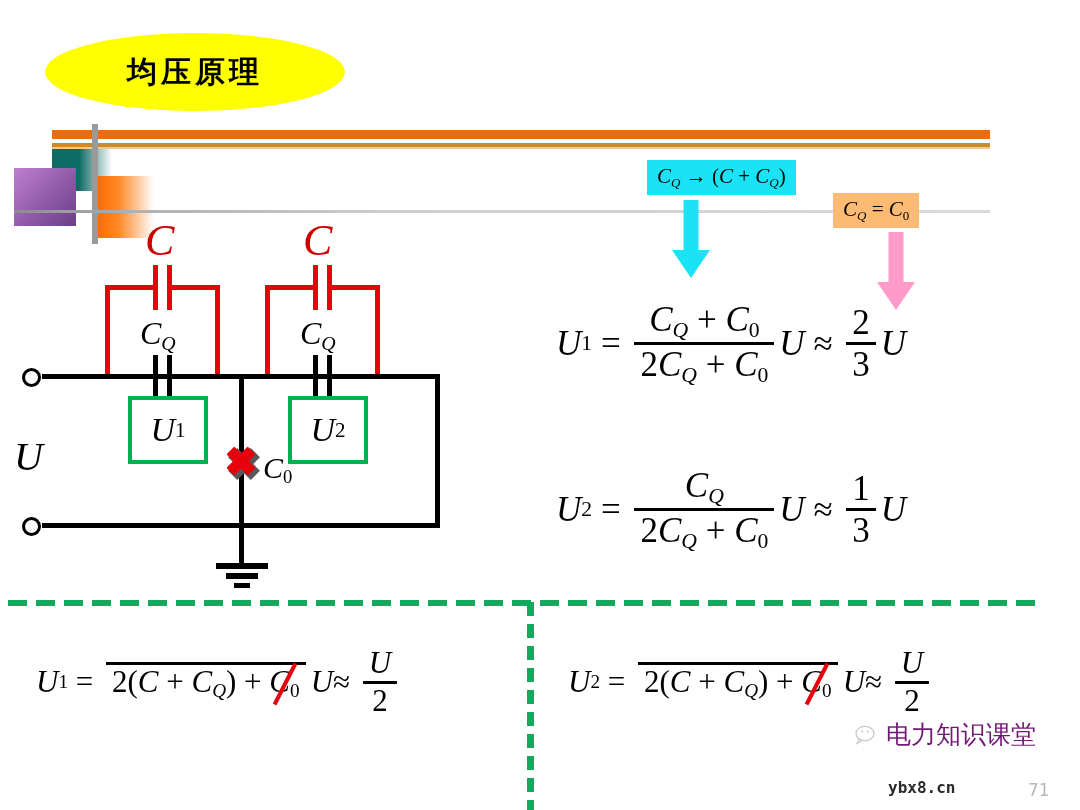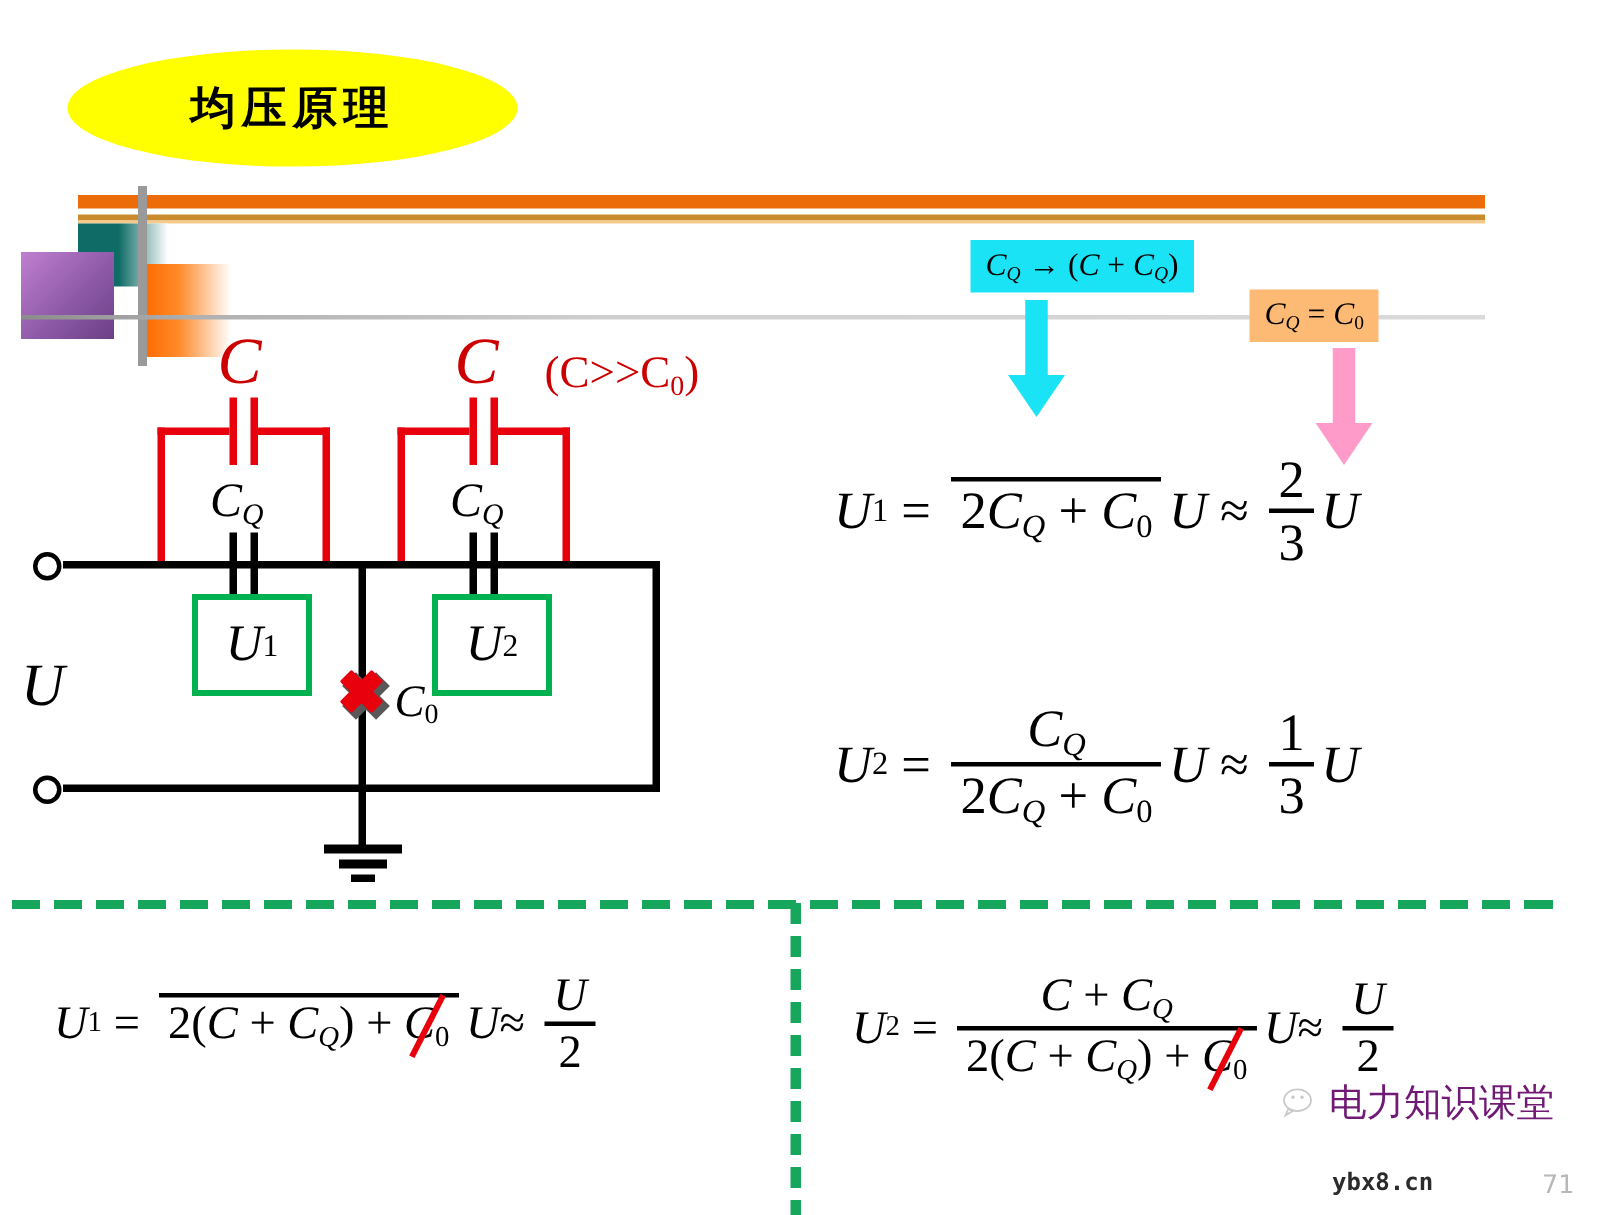--- a/index.html
+++ b/index.html
@@ -144,23 +144,20 @@
 </div>
 <div class="abs arrow" id="pink-arrow">
   <div class="shaft"></div>
     <div class="head"></div>
 </div>
 
 <div class="abs" id="circuit">
 
   <div class="rlbl mi" style="left:145px;top:0px;font-size:44px;">C</div>
   <div class="rlbl mi" style="left:303px;top:0px;font-size:44px;">C</div>
-  <div class="rlbl" style="left:363px;top:17px;font-size:30px;">
-    (C&gt;&gt;C<sub>0</sub>)
-  </div>
 
   <div class="rwire" style="left:105px;top:70px;width:48px;height:5px;"></div>
   <div class="rwire" style="left:172px;top:70px;width:48px;height:5px;"></div>
   <div class="rplate" style="left:153px;top:50px;height:45px;"></div>
   <div class="rplate" style="left:167px;top:50px;height:45px;"></div>
   <div class="rwire" style="left:105px;top:70px;width:5px;height:92px;"></div>
   <div class="rwire" style="left:215px;top:70px;width:5px;height:92px;"></div>
 
   <div class="rwire" style="left:265px;top:70px;width:48px;height:5px;"></div>
   <div class="rwire" style="left:332px;top:70px;width:48px;height:5px;"></div>
@@ -217,20 +214,21 @@
   <div class="wire" style="left:216px;top:348px;width:52px;height:6px;"></div>
   <div class="wire" style="left:226px;top:358px;width:32px;height:6px;"></div>
   <div class="wire" style="left:234px;top:368px;width:16px;height:5px;"></div>
 </div>
 
 <div class="abs eq" id="eq1">
   <span class="mi">U</span>
     <sub class="up">1</sub>
     <span class="up">&nbsp;=&nbsp;</span>
   <span class="frac">
+    <span class="num"><span class="mi">C</span><sub class="mi">Q</sub><span class="up"> + </span><span class="mi">C</span><sub class="up">0</sub></span>
     <span class="bar"></span>
     <span class="den"><span class="up">2</span><span class="mi">C</span><sub class="mi">Q</sub><span class="up"> + </span><span class="mi">C</span><sub class="up">0</sub></span>
   </span>
   <span class="mi">U</span>
     <span class="up">&nbsp;≈&nbsp;</span>
   <span class="frac">
     <span class="num up">2</span>
     <span class="bar"></span>
     <span class="den up">3</span>
   </span>
@@ -276,21 +274,20 @@
     <span class="bar"></span>
     <span class="den up">2</span>
   </span>
 </div>
 
 <div class="abs eq" id="eq4">
   <span class="mi">U</span>
     <sub class="up">2</sub>
     <span class="up">&nbsp;=&nbsp;</span>
   <span class="frac">
-    <span class="num"><span class="mi">C</span><span class="up"> + </span><span class="mi">C</span><sub class="mi">Q</sub></span>
     <span class="bar"></span>
     <span class="den">
       <span class="up">2(</span><span class="mi">C</span><span class="up"> + </span><span class="mi">C</span><sub class="mi">Q</sub><span class="up">) + </span>
       <span class="strike-wrap">
         <span class="mi">C</span><sub class="up">0</sub><span class="slash"></span>
       </span>
     </span>
   </span>
   <span class="mi">U</span>
     <span class="up">≈&nbsp;</span>

